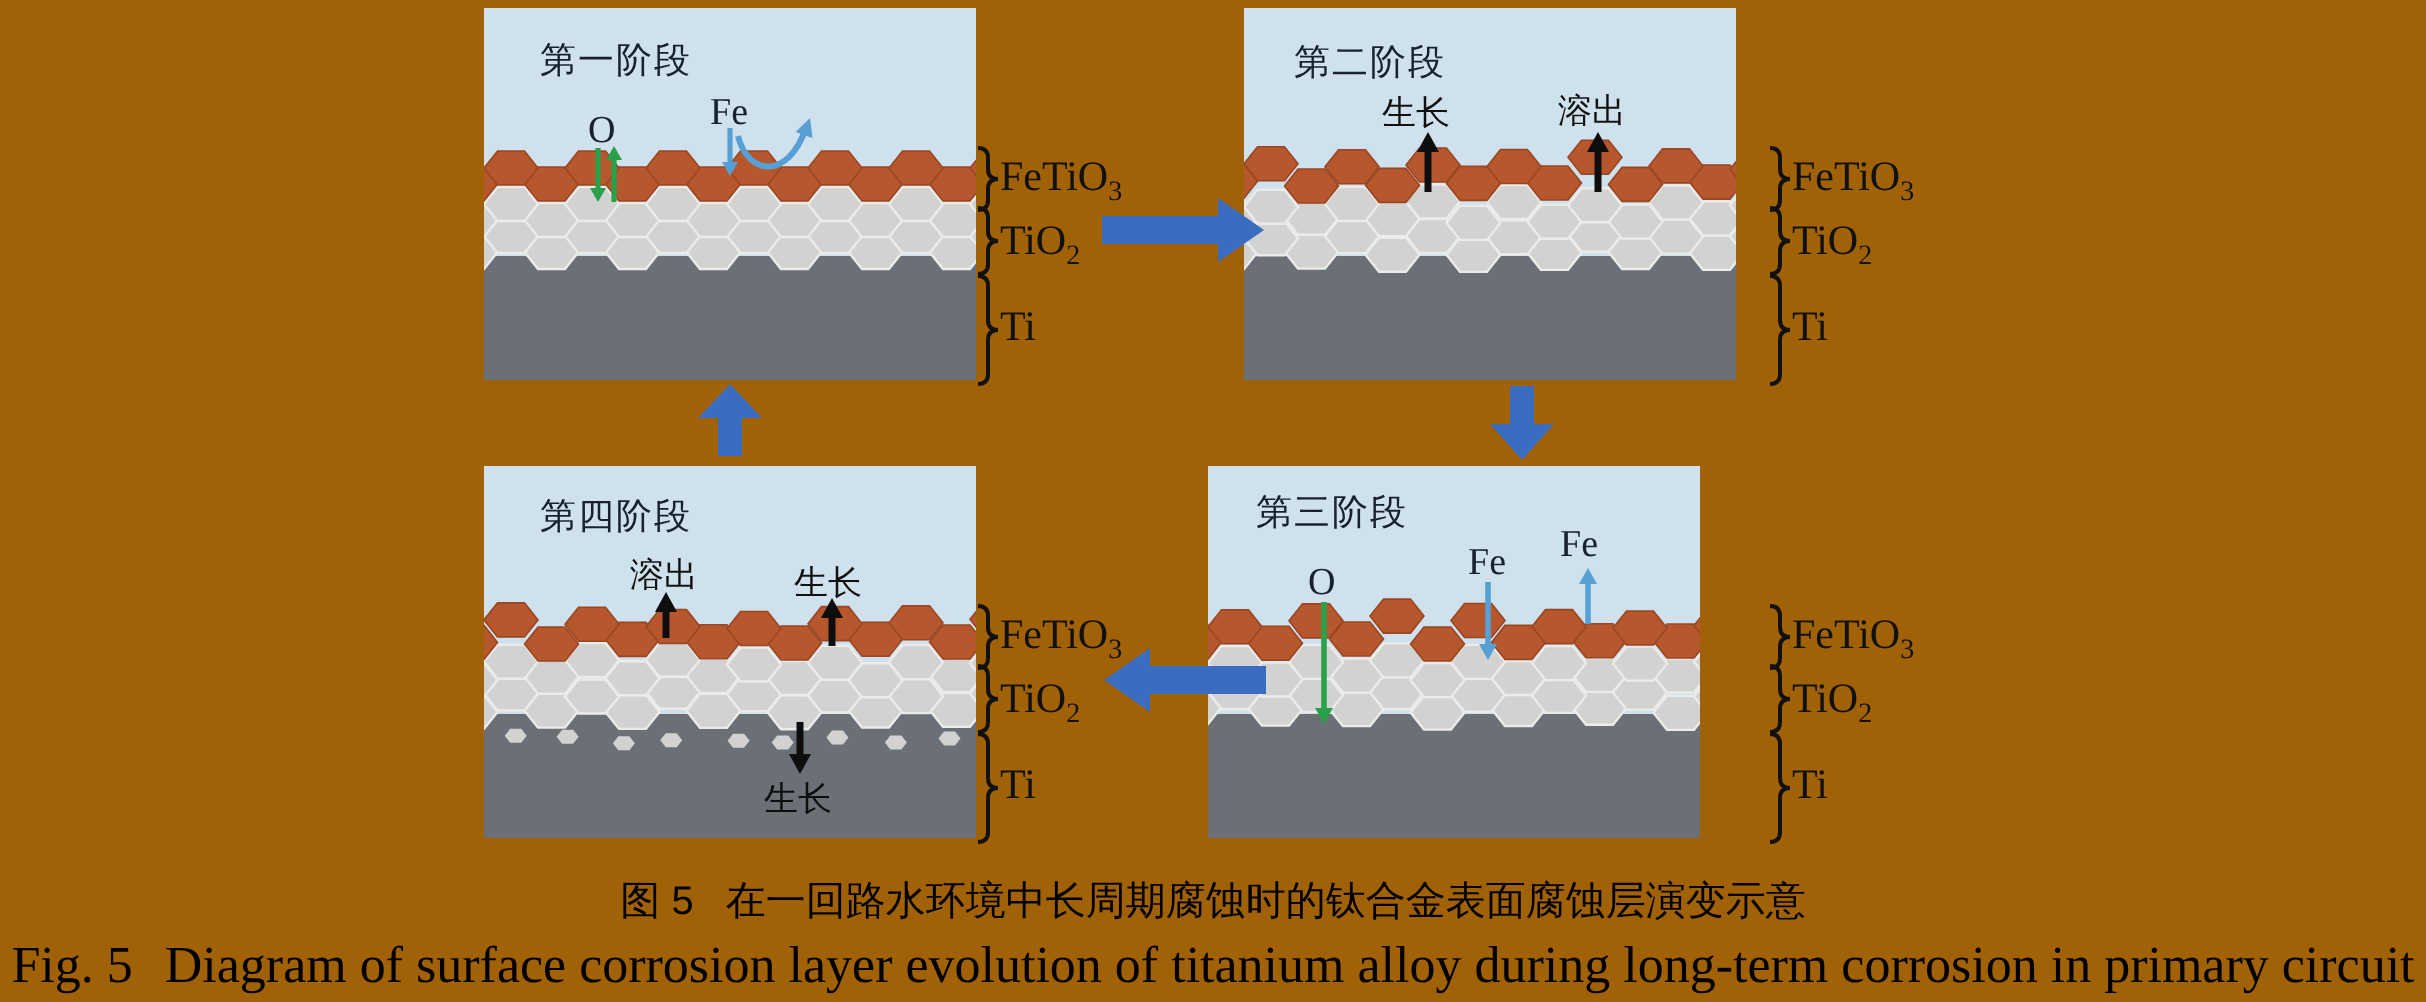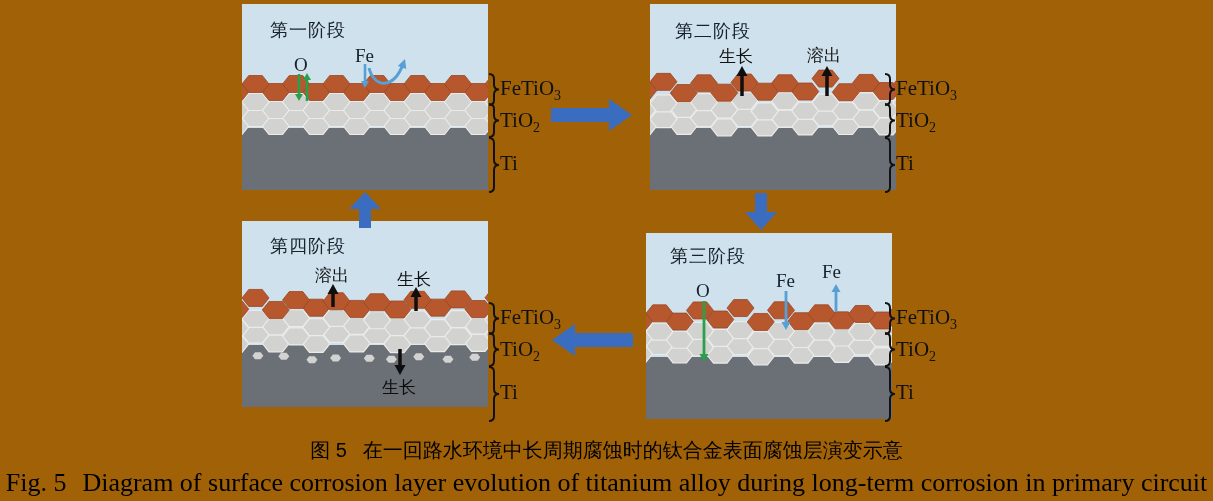--- a/index.html
+++ b/index.html
@@ -86,21 +86,21 @@
           <line x1="65" y1="97" x2="65" y2="74.6" stroke="#2ba04a" stroke-width="2.6"></line>
           <polygon points="65,69 69,76 61,76" fill="#2ba04a"></polygon>
           <line x1="123" y1="60" x2="123" y2="78.4" stroke="#56a0d6" stroke-width="2.6"></line>
           <polygon points="123,84 119,77 127,77" fill="#56a0d6"></polygon>
           <path d="M127,64 C132,84 152,86 161,60" fill="none" stroke="#56a0d6" stroke-width="3"></path>
           <polygon points="163,55 164.26,64.94500000000001 155.8,61.975" fill="#56a0d6"></polygon>
         </g>
     </svg>
   </div>
 
-  <div class="panel" style="left:650px;top:4px">
+  <div class="panel" style="left:622px;top:4px">
     <svg width="246" height="186" viewBox="0 0 246 186">
       <g>
           <rect x="0" y="0" width="246" height="186" fill="#cfe1ec"></rect>
           <rect x="0" y="124" width="246" height="62" fill="#6b7077"></rect>
           <polygon points="-20.25,122.08145584367594 -13.5,113.58145584367594 0,113.58145584367594 6.75,122.08145584367594 0,130.58145584367594 -13.5,130.58145584367594" fill="#d2d3d0" stroke="#ebecea" stroke-width="1.2"></polygon>
           <polygon points="20.25,121.82574363356252 27,113.32574363356252 40.5,113.32574363356252 47.25,121.82574363356252 40.5,130.32574363356252 27,130.32574363356252" fill="#d2d3d0" stroke="#ebecea" stroke-width="1.2"></polygon>
           <polygon points="60.75,123.34081170376521 67.5,114.84081170376521 81,114.84081170376521 87.75,123.34081170376521 81,131.8408117037652 67.5,131.8408117037652" fill="#d2d3d0" stroke="#ebecea" stroke-width="1.2"></polygon>
           <polygon points="101.25,123.42639235477691 108,114.92639235477691 121.5,114.92639235477691 128.25,123.42639235477691 121.5,131.9263923547769 108,131.9263923547769" fill="#d2d3d0" stroke="#ebecea" stroke-width="1.2"></polygon>
           <polygon points="141.75,122.42550186390872 148.5,113.92550186390872 162,113.92550186390872 168.75,122.42550186390872 162,130.92550186390872 148.5,130.92550186390872" fill="#d2d3d0" stroke="#ebecea" stroke-width="1.2"></polygon>
           <polygon points="182.25,122.02136158908615 189,113.52136158908615 202.5,113.52136158908615 209.25,122.02136158908615 202.5,130.52136158908615 189,130.52136158908615" fill="#d2d3d0" stroke="#ebecea" stroke-width="1.2"></polygon>
@@ -149,21 +149,21 @@
       <text class="cn-label" x="157" y="57">溶出</text>
       <g>
           <line x1="92" y1="92" x2="92" y2="70" stroke="#0e0e0e" stroke-width="3.5"></line>
           <polygon points="92,62 97.5,72 86.5,72" fill="#0e0e0e"></polygon>
           <line x1="177" y1="92" x2="177" y2="70" stroke="#0e0e0e" stroke-width="3.5"></line>
           <polygon points="177,62 182.5,72 171.5,72" fill="#0e0e0e"></polygon>
         </g>
     </svg>
   </div>
 
-  <div class="panel" style="left:646px;top:233px">
+  <div class="panel" style="left:604px;top:233px">
     <svg width="246" height="186" viewBox="0 0 246 186">
       <g>
           <rect x="0" y="0" width="246" height="186" fill="#cfe1ec"></rect>
           <rect x="0" y="124" width="246" height="62" fill="#6b7077"></rect>
           <polygon points="-20.25,120.52872576911614 -13.5,112.02872576911614 0,112.02872576911614 6.75,120.52872576911614 0,129.02872576911614 -13.5,129.02872576911614" fill="#d2d3d0" stroke="#ebecea" stroke-width="1.2"></polygon>
           <polygon points="20.25,121.33337562069937 27,112.83337562069937 40.5,112.83337562069937 47.25,121.33337562069937 40.5,129.83337562069937 27,129.83337562069937" fill="#d2d3d0" stroke="#ebecea" stroke-width="1.2"></polygon>
           <polygon points="60.75,121.56464477584814 67.5,113.06464477584814 81,113.06464477584814 87.75,121.56464477584814 81,130.06464477584814 67.5,130.06464477584814" fill="#d2d3d0" stroke="#ebecea" stroke-width="1.2"></polygon>
           <polygon points="101.25,123.28880110136743 108,114.78880110136743 121.5,114.78880110136743 128.25,123.28880110136743 121.5,131.78880110136743 108,131.78880110136743" fill="#d2d3d0" stroke="#ebecea" stroke-width="1.2"></polygon>
           <polygon points="141.75,121.53363599266595 148.5,113.03363599266595 162,113.03363599266595 168.75,121.53363599266595 162,130.03363599266595 148.5,130.03363599266595" fill="#d2d3d0" stroke="#ebecea" stroke-width="1.2"></polygon>
           <polygon points="182.25,120.89310002465936 189,112.39310002465936 202.5,112.39310002465936 209.25,120.89310002465936 202.5,129.39310002465936 189,129.39310002465936" fill="#d2d3d0" stroke="#ebecea" stroke-width="1.2"></polygon>
@@ -215,21 +215,21 @@
           <line x1="58" y1="68" x2="58" y2="122.6" stroke="#2ba04a" stroke-width="2.8"></line>
           <polygon points="58,129 53.5,121 62.5,121" fill="#2ba04a"></polygon>
           <line x1="140" y1="58" x2="140" y2="90.6" stroke="#56a0d6" stroke-width="2.8"></line>
           <polygon points="140,97 135.5,89 144.5,89" fill="#56a0d6"></polygon>
           <line x1="190" y1="79" x2="190" y2="57.4" stroke="#56a0d6" stroke-width="2.8"></line>
           <polygon points="190,51 194.5,59 185.5,59" fill="#56a0d6"></polygon>
         </g>
     </svg>
   </div>
 
-  <div class="panel" style="left:242px;top:221px">
+  <div class="panel" style="left:242px;top:233px">
     <svg width="246" height="186" viewBox="0 0 246 186">
       <g>
           <rect x="0" y="0" width="246" height="186" fill="#cfe1ec"></rect>
           <rect x="0" y="124" width="246" height="62" fill="#6b7077"></rect>
           <polygon points="10.351995229109889,134.86932271466594 13.101995229109889,131.36932271466594 18.60199522910989,131.36932271466594 21.35199522910989,134.86932271466594 18.60199522910989,138.36932271466594 13.101995229109889,138.36932271466594" fill="#d2d3d0"></polygon>
           <polygon points="36.309565133284195,135.36087687898907 39.059565133284195,131.86087687898907 44.559565133284195,131.86087687898907 47.309565133284195,135.36087687898907 44.559565133284195,138.86087687898907 39.059565133284195,138.86087687898907" fill="#d2d3d0"></polygon>
           <polygon points="64.4282052536364,138.67120262252138 67.1782052536364,135.17120262252138 72.6782052536364,135.17120262252138 75.4282052536364,138.67120262252138 72.6782052536364,142.17120262252138 67.1782052536364,142.17120262252138" fill="#d2d3d0"></polygon>
           <polygon points="88.11286791009479,137.09277411473886 90.86286791009479,133.59277411473886 96.36286791009479,133.59277411473886 99.11286791009479,137.09277411473886 96.36286791009479,140.59277411473886 90.86286791009479,140.59277411473886" fill="#d2d3d0"></polygon>
           <polygon points="121.78330964327324,137.31360966480133 124.53330964327324,133.81360966480133 130.03330964327324,133.81360966480133 132.78330964327324,137.31360966480133 130.03330964327324,140.81360966480133 124.53330964327324,140.81360966480133" fill="#d2d3d0"></polygon>
           <polygon points="143.84997514198767,138.20883038634202 146.59997514198767,134.70883038634202 152.09997514198767,134.70883038634202 154.84997514198767,138.20883038634202 152.09997514198767,141.70883038634202 146.59997514198767,141.70883038634202" fill="#d2d3d0"></polygon>

